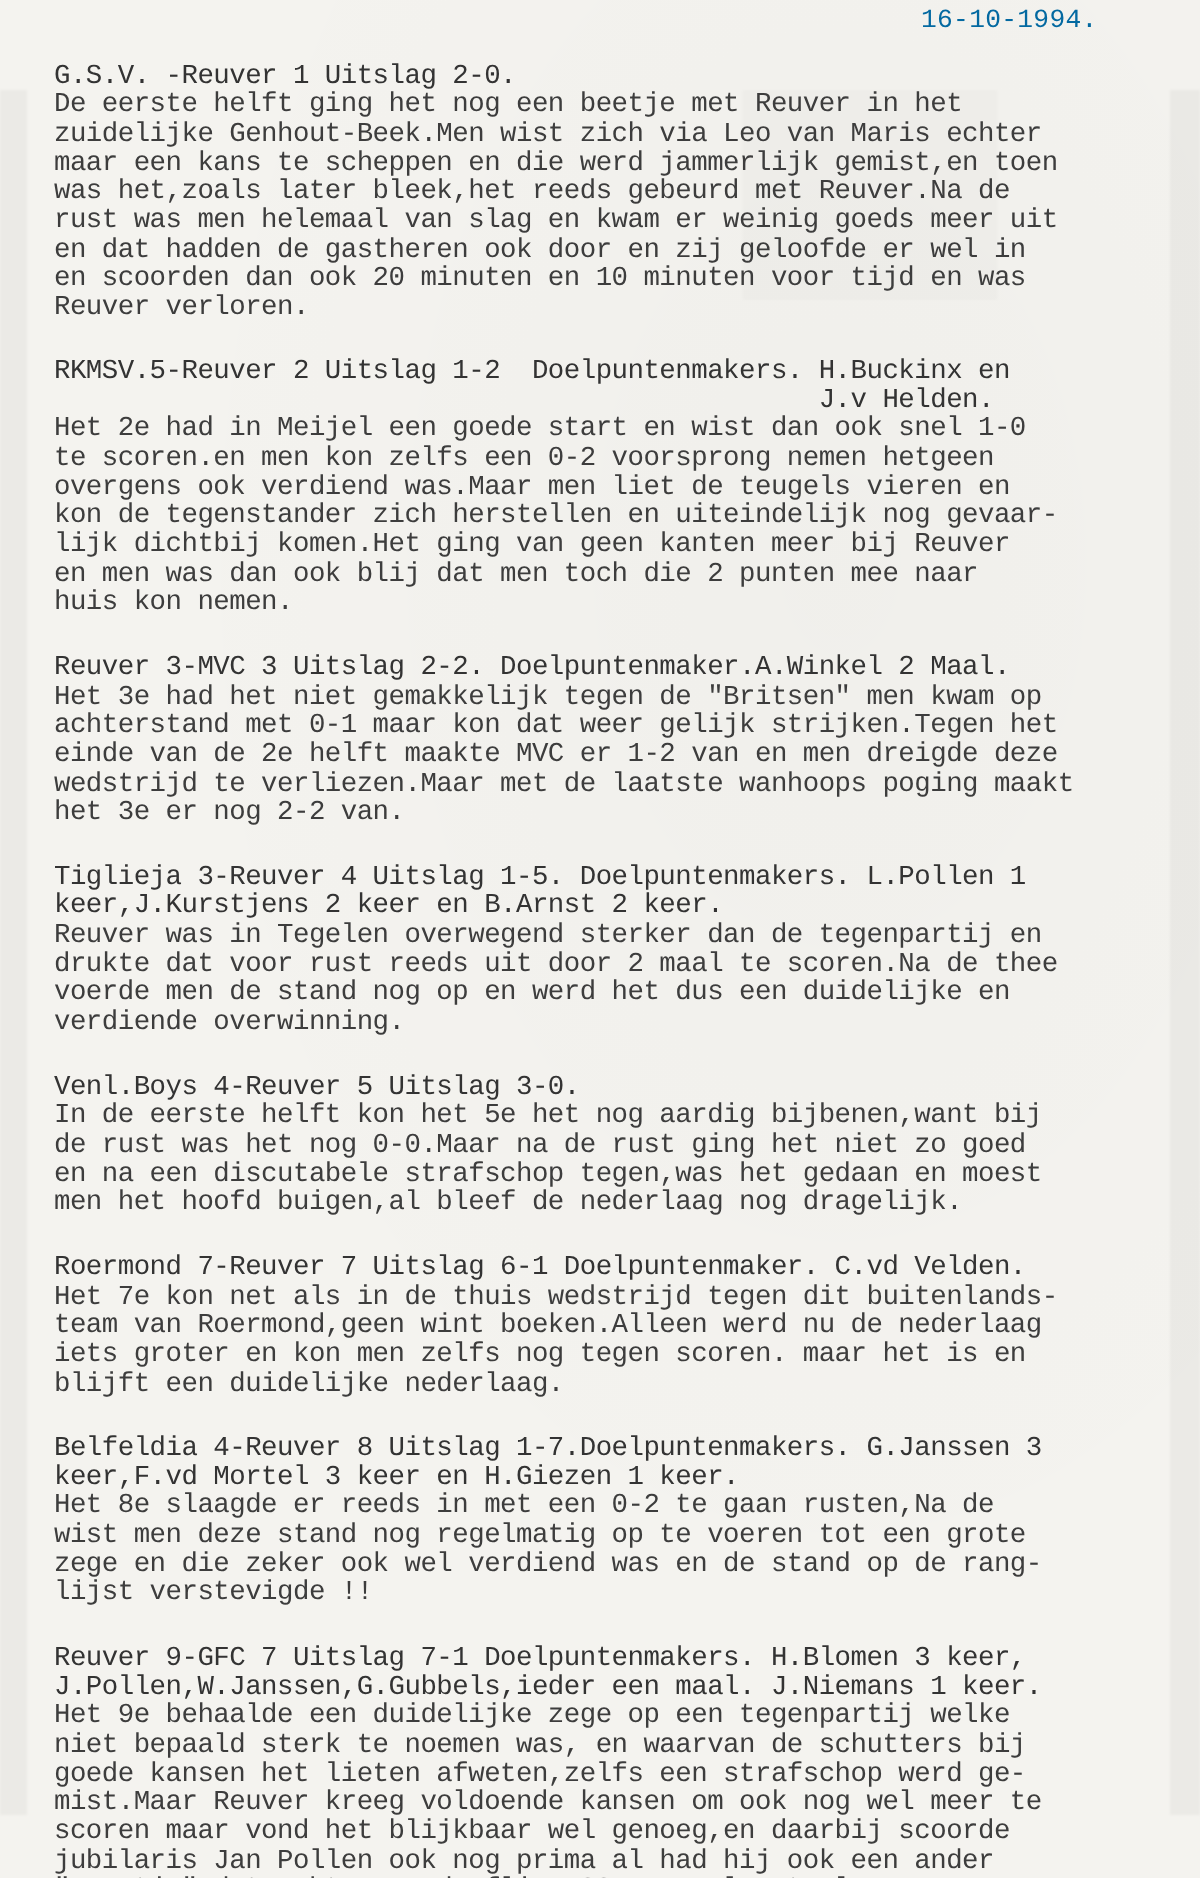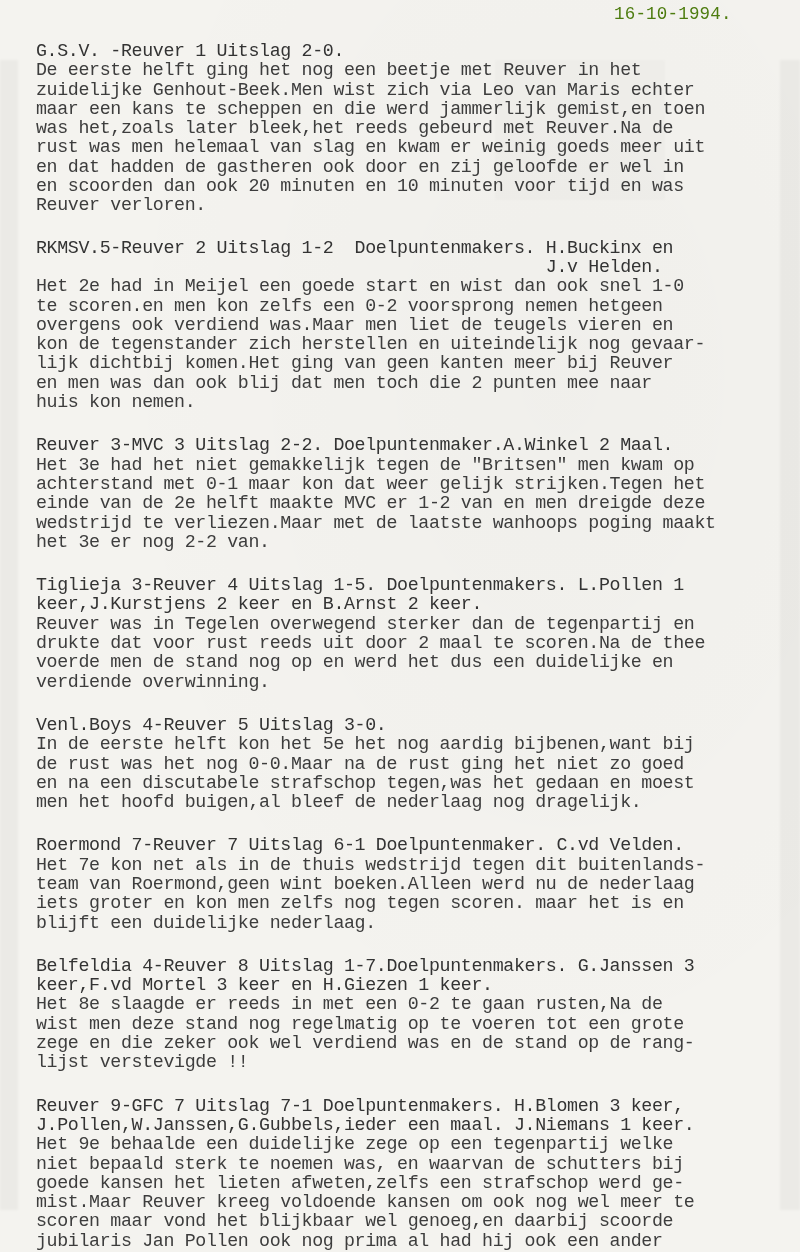--- a/index.html
+++ b/index.html
@@ -24,21 +24,21 @@
     position: absolute;
     background: rgba(0,0,0,0.035);
     filter: blur(1px);
   }
   .date {
     position: absolute;
     top: 4px;
     left: 614px;
     font-size: 17.5px;
     letter-spacing: 0.2px;
-    color: #4d7c0f;
+    color: #0369a1;
   }
   .content {
     position: absolute;
     top: 42px;
     left: 36px;
     width: 770px;
   }
   .section { margin: 0 0 23px 0; }
   .line {
     white-space: pre;

